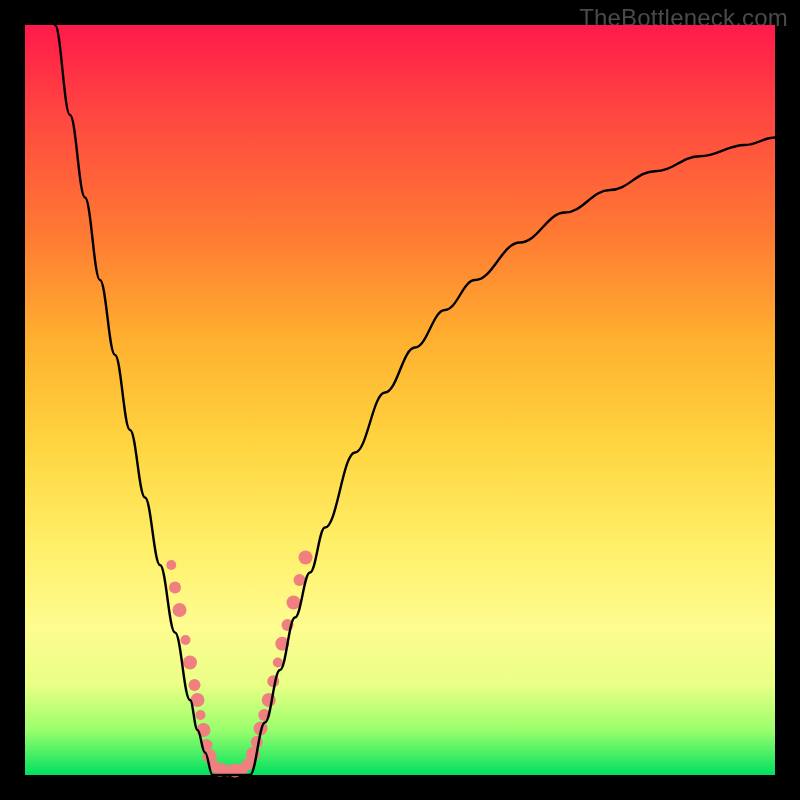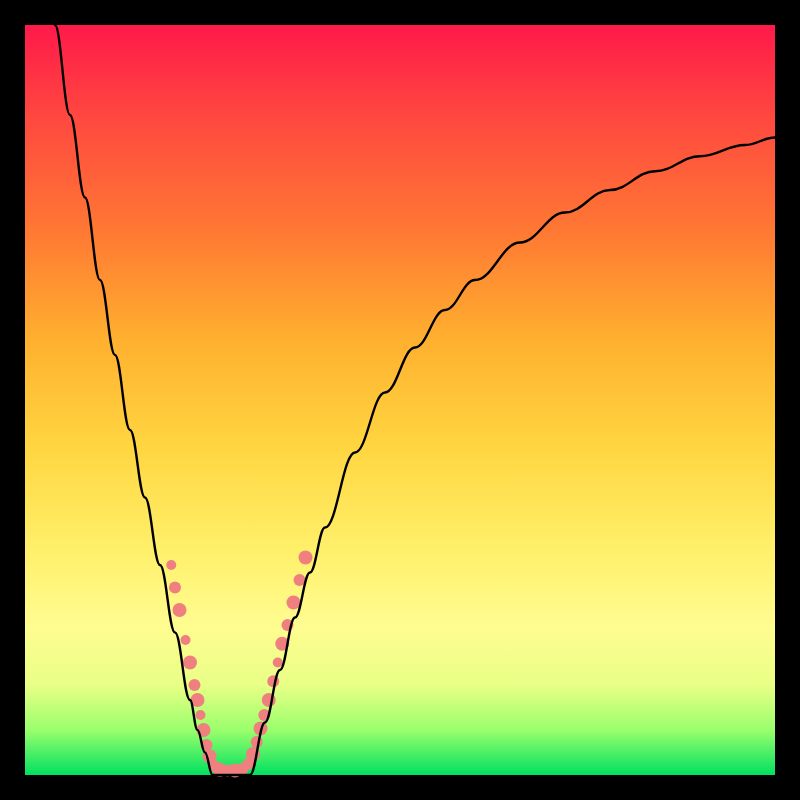--- a/index.html
+++ b/index.html
@@ -63,20 +63,21 @@
   }
   .marker {
     fill: #f08080;
     stroke: none;
   }
 </style>
 </head>
 <body>
 
 <div class="frame">
+  <div class="watermark">TheBottleneck.com</div>
 
   <div class="plot">
     <svg class="curve" viewBox="0 0 750 750">
       <g id="marker-group">
           <circle cx="146.25" cy="540" r="5" class="marker"></circle>
           <circle cx="150" cy="562.5" r="6" class="marker"></circle>
           <circle cx="154.5" cy="585" r="7" class="marker"></circle>
           <circle cx="160.5" cy="615" r="5" class="marker"></circle>
           <circle cx="165" cy="637.5" r="7" class="marker"></circle>
           <circle cx="169.5" cy="660" r="6" class="marker"></circle>

